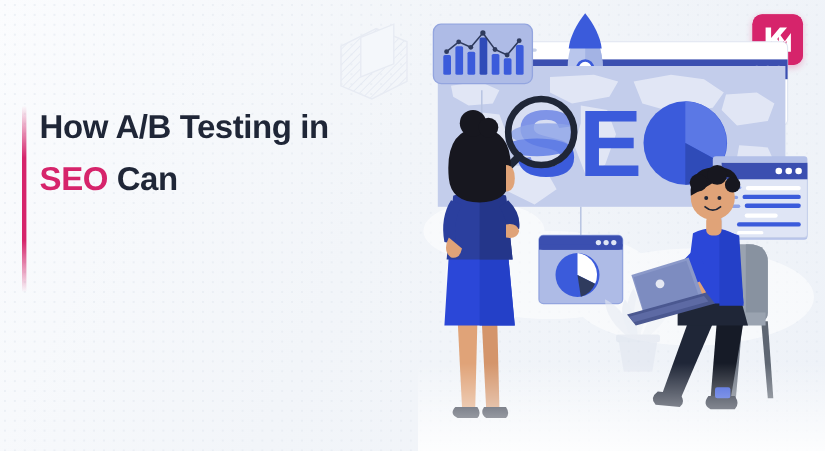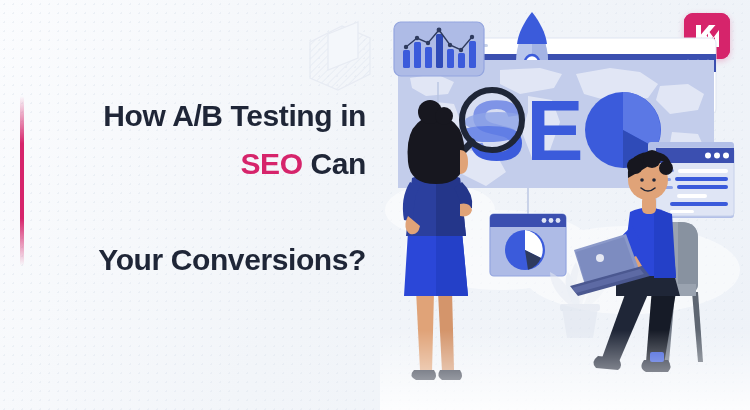--- a/index.html
+++ b/index.html
@@ -7,21 +7,20 @@
   body{
     font-family:"Liberation Sans", sans-serif;
     -webkit-font-smoothing:antialiased;
   }
   #banner{
     position:relative;
     width:750px;
     height:410px;
     overflow:hidden;
     background:#bef264;
-    text-align:right;
   }
   
   #dots{
     position:absolute; inset:0;
     background-image:radial-gradient(#e2e8f0 1px, transparent 1px);
     background-size:9px 9px;
     opacity:.55;
     pointer-events:none;
   }
   #wash{
@@ -83,21 +82,20 @@
       <path d="M12 12 L17 12 L17 21.5 L25 12 L31.5 12 L22.5 22.5 L31.5 34 L25 34 L17 24.5 L17 34 L12 34 Z" fill="#ffffff"></path>
       <path d="M24 34 L24 17 L29.5 24.5 L35 17 L35 34 L31 34 L31 24 L29.5 26 L28 24 L28 34 Z" fill="#ffffff"></path>
     </svg>
   </div>
 
   <div id="accent-bar"></div>
   <h1 id="headline">
     <span>How A/B Testing in</span><br>
     <span class="seo">SEO</span><span> Can</span><br>
     <br>
-    <span>Your Conversions?</span>
   </h1>
 
   <div id="art">
   <svg width="370" height="410" viewBox="0 0 370 410">
 
     <defs>
       <clipPath id="panelClip">
             <rect x="18" y="60" width="316" height="128"></rect>
           </clipPath>
       <clipPath id="lensClip">

